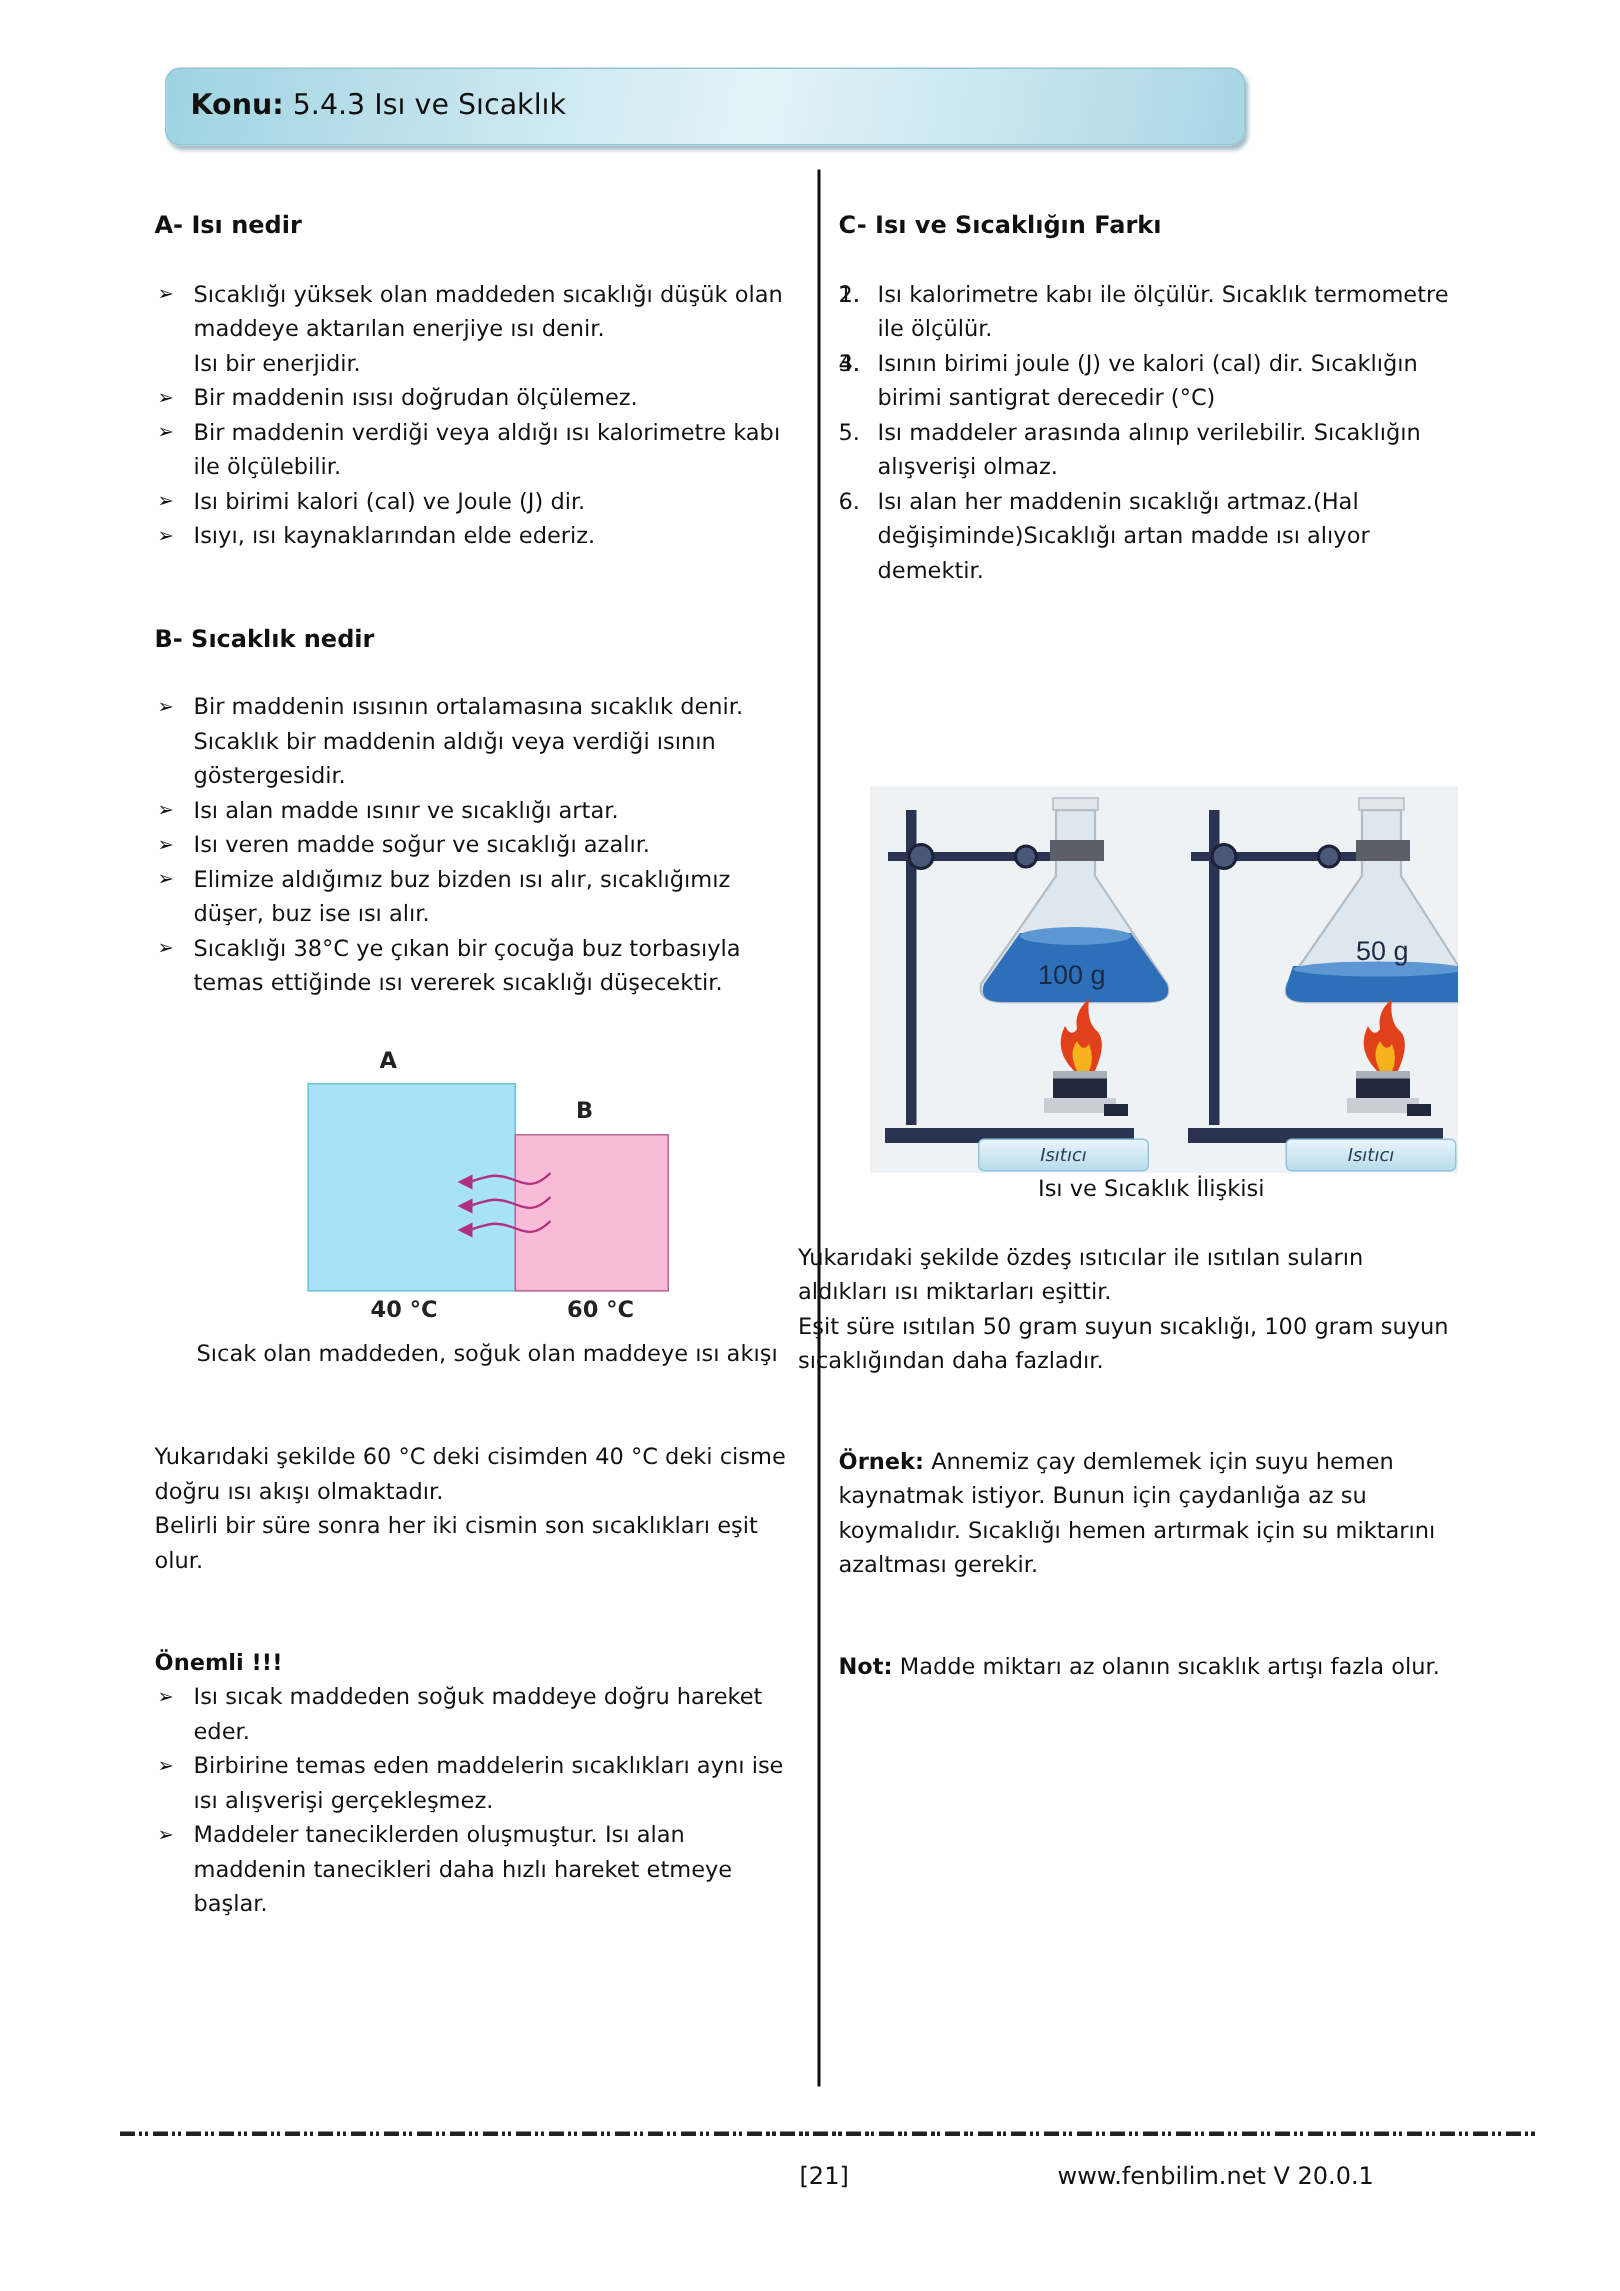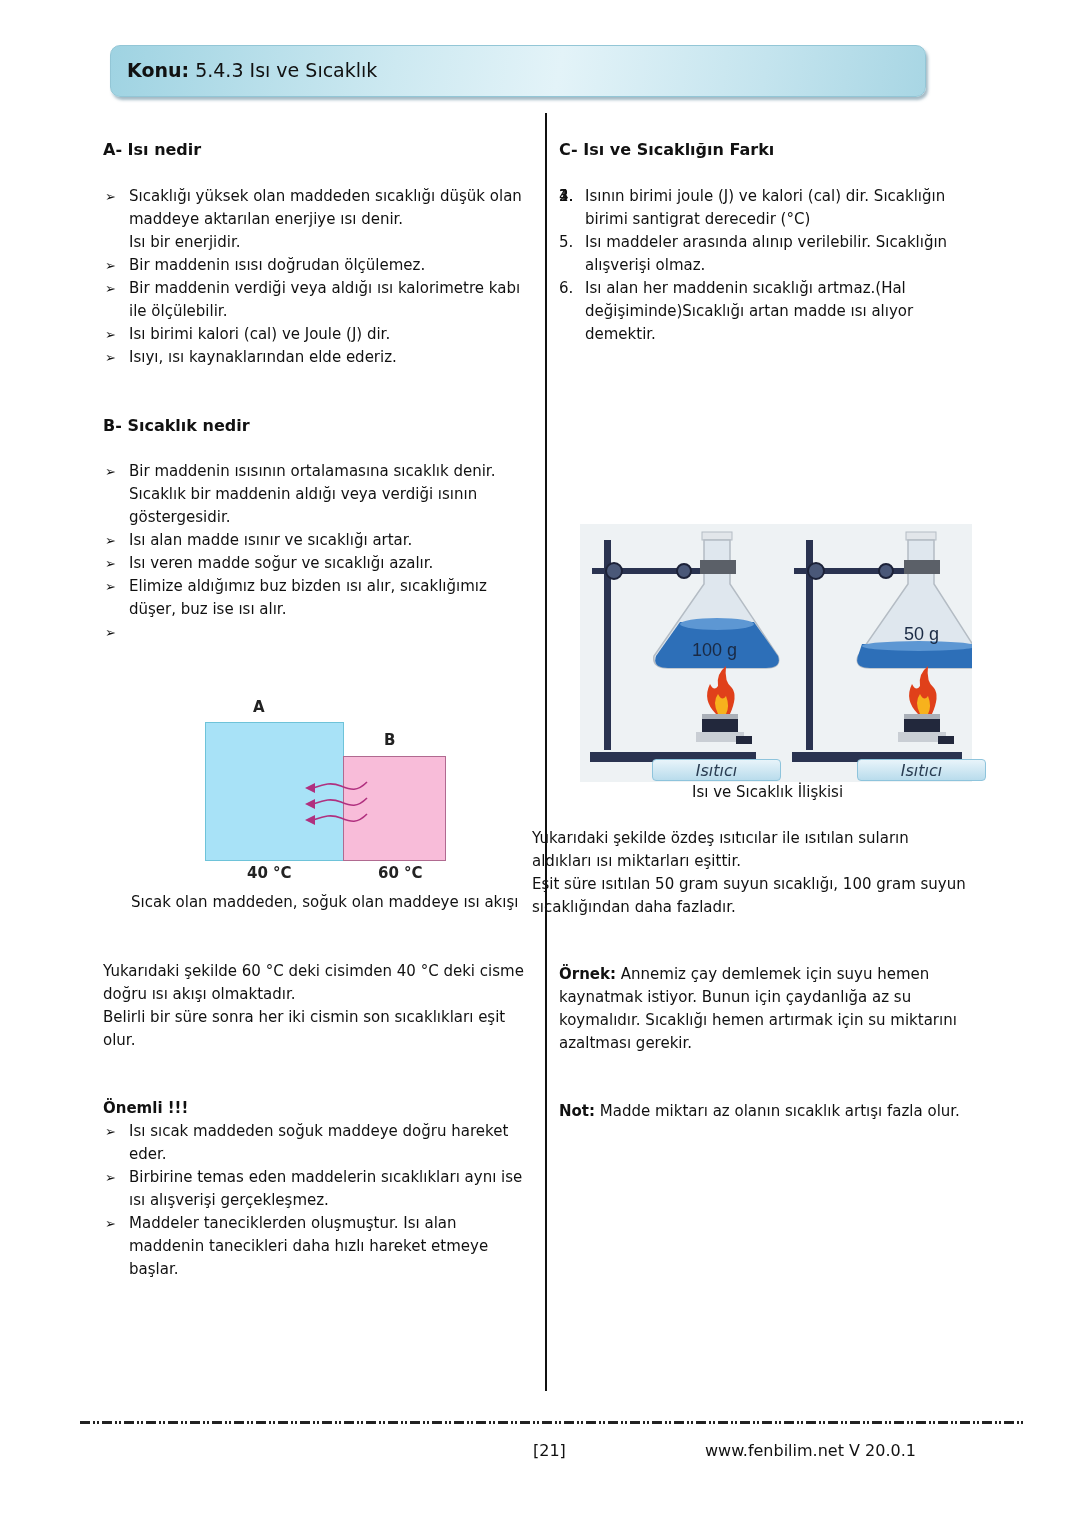--- a/index.html
+++ b/index.html
@@ -1,20 +1,20 @@
 <!DOCTYPE html>
 <html><head>
 <meta charset="utf-8">
 <style>
   * { box-sizing: border-box; margin: 0; padding: 0; }
   html, body { width: 1080px; height: 1527px; background: #ffffff; overflow: hidden; }
   body { position: relative; font-family: "DejaVu Sans", sans-serif; color: #111; }
 
   .header-bar {
-    position: absolute; left: 110px; top: 45px; width: 816px; height: 52px;
+    position: absolute; left: 110px; top: 45px; width: 720px; height: 52px;
     border-radius: 10px;
     background: linear-gradient(100deg, #9fd3e2 0%, #cde9f1 35%, #e3f3f8 55%, #c4e4ee 80%, #a8d6e4 100%);
     box-shadow: 2px 3px 3px rgba(90,130,150,0.55);
     border: 1px solid #93c6d6;
   }
   .header-title {
     position: absolute; left: 16px; top: 13px; font-size: 19px; color: #111;
     white-space: nowrap;
   }
   .header-title b { font-weight: bold; }
@@ -44,23 +44,23 @@
 
   
   .fig-ab { position: absolute; left: 195px; top: 695px; width: 260px; height: 190px; }
   .box-a { position: absolute; left: 10px; top: 27px; width: 139px; height: 139px; background: #a8e2f7; border: 1.5px solid #6ec3d9; }
   .box-b { position: absolute; left: 148px; top: 61px; width: 103px; height: 105px; background: #f8bcd9; border: 1.5px solid #b06a90; }
   .lbl { position: absolute; font-weight: bold; font-size: 15px; color: #222; white-space: nowrap; }
 
   
   .fig-flask { position: absolute; left: 580px; top: 524px; width: 392px; height: 258px; background: #eef2f4; }
   .heater-label {
-    position: absolute; width: 129px; height: 22px; border-radius: 4px;
+    position: absolute; width: 114px; height: 22px; border-radius: 4px;
     background: linear-gradient(#e8f4fa, #b9dcec); border: 1px solid #8ec4dc;
-    font-style: italic; font-size: 16px; text-align: center; line-height: 21px; color: #2a3d52;
+    font-style: italic; font-size: 12px; text-align: center; line-height: 21px; color: #2a3d52;
   }
 
   .footer-line {
     position: absolute; left: 80px; top: 1421px; width: 946px; height: 3px;
     background: repeating-linear-gradient(90deg, #222 0 10px, transparent 10px 13px, #222 13px 15px, transparent 15px 17px, #222 17px 19px, transparent 19px 22px);
   }
   .footer-page { position: absolute; left: 533px; top: 1441px; font-size: 16px; }
   .footer-site { position: absolute; left: 705px; top: 1441px; font-size: 16px; white-space: nowrap; }
 </style>
 </head>
@@ -84,21 +84,21 @@
     <li><span class="b">➢</span><span>Isı birimi kalori (cal) ve Joule (J) dir.</span></li>
     <li><span class="b">➢</span><span>Isıyı, ısı kaynaklarından elde ederiz.</span></li>
   </ul>
 
   <div class="sec-title" style="left:0; top:414px;">B- Sıcaklık nedir</div>
   <ul class="bullets" style="left:0; top:460px; width:425px;">
     <li><span class="b">➢</span><span>Bir maddenin ısısının ortalamasına sıcaklık denir. Sıcaklık bir maddenin aldığı veya verdiği ısının göstergesidir.</span></li>
     <li><span class="b">➢</span><span>Isı alan madde ısınır ve sıcaklığı artar.</span></li>
     <li><span class="b">➢</span><span>Isı veren madde soğur ve sıcaklığı azalır.</span></li>
     <li><span class="b">➢</span><span>Elimize aldığımız buz bizden ısı alır, sıcaklığımız düşer, buz ise ısı alır.</span></li>
-    <li><span class="b">➢</span></li>
+    <li><span class="b">➢</span><span>Sıcaklığı 38°C ye çıkan bir çocuğa buz torbasıyla temas ettiğinde ısı vererek sıcaklığı düşecektir.</span></li>
   </ul>
 </div>
 
 <div class="fig-ab">
   <div class="lbl" style="left:58px; top:3px;">A</div>
   <div class="lbl" style="left:189px; top:36px;">B</div>
   <div class="box-a"></div>
   <div class="box-b"></div>
   <svg style="position:absolute; left:110px; top:85px;" width="80" height="50" viewBox="0 0 80 50">
     <g fill="none" stroke="#b0307f" stroke-width="1.6">
@@ -128,21 +128,21 @@
     <li><span class="b">➢</span><span>Isı sıcak maddeden soğuk maddeye doğru hareket eder.</span></li>
     <li><span class="b">➢</span><span>Birbirine temas eden maddelerin sıcaklıkları aynı ise ısı alışverişi gerçekleşmez.</span></li>
     <li><span class="b">➢</span><span>Maddeler taneciklerden oluşmuştur. Isı alan maddenin tanecikleri daha hızlı hareket etmeye başlar.</span></li>
   </ul>
 </div>
 
 <div class="col col-right">
   <div class="sec-title" style="left:0; top:138px;">C- Isı ve Sıcaklığın Farkı</div>
   <ol class="nums" style="left:0; top:185px; width:425px;">
     <li><span class="n">1.</span></li>
-    <li><span class="n">2.</span></li>
+    <li><span class="n">2.</span><span>Isı kalorimetre kabı ile ölçülür. Sıcaklık termometre ile ölçülür.</span></li>
     <li><span class="n">3.</span></li>
     <li><span class="n">4.</span><span>Isının birimi joule (J) ve kalori (cal) dir. Sıcaklığın birimi santigrat derecedir (°C)</span></li>
     <li><span class="n">5.</span><span>Isı maddeler arasında alınıp verilebilir. Sıcaklığın alışverişi olmaz.</span></li>
     <li><span class="n">6.</span><span>Isı alan her maddenin sıcaklığı artmaz.(Hal değişiminde)Sıcaklığı artan madde ısı alıyor demektir.</span></li>
   </ol>
 </div>
 
 <div class="fig-flask">
   <svg width="392" height="258" viewBox="0 0 392 258" style="position:absolute; left:0; top:0;">
 

